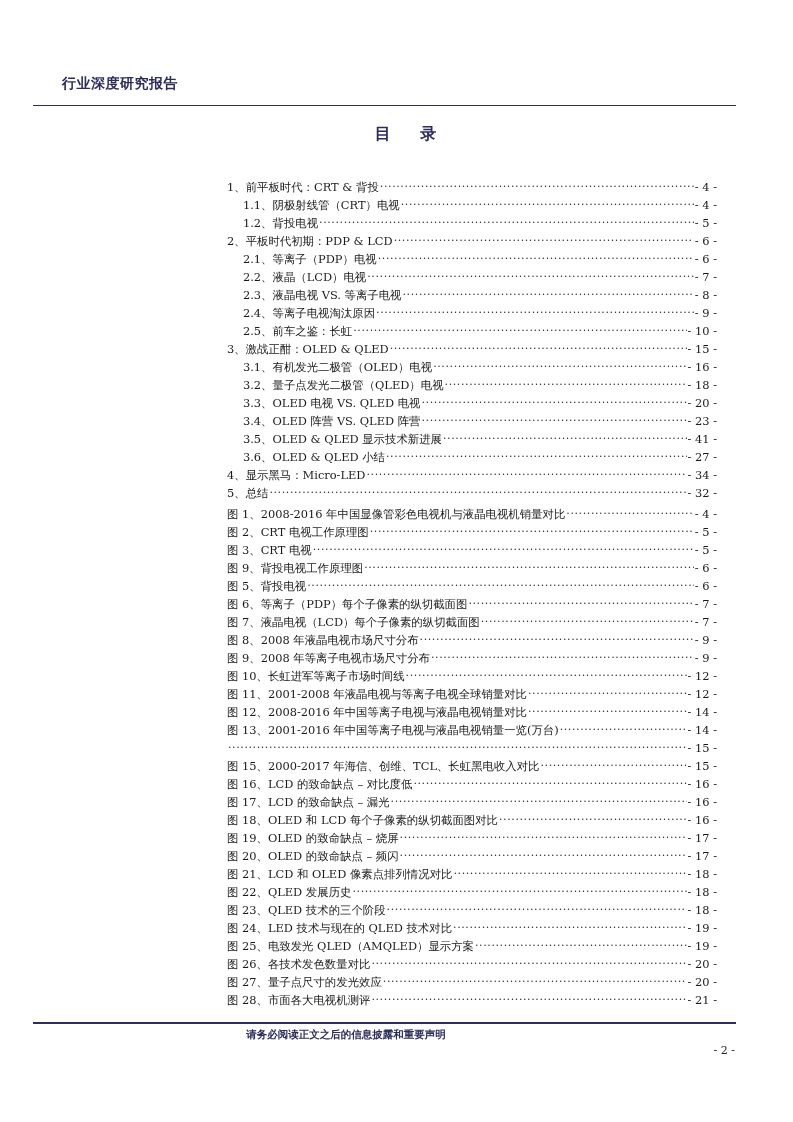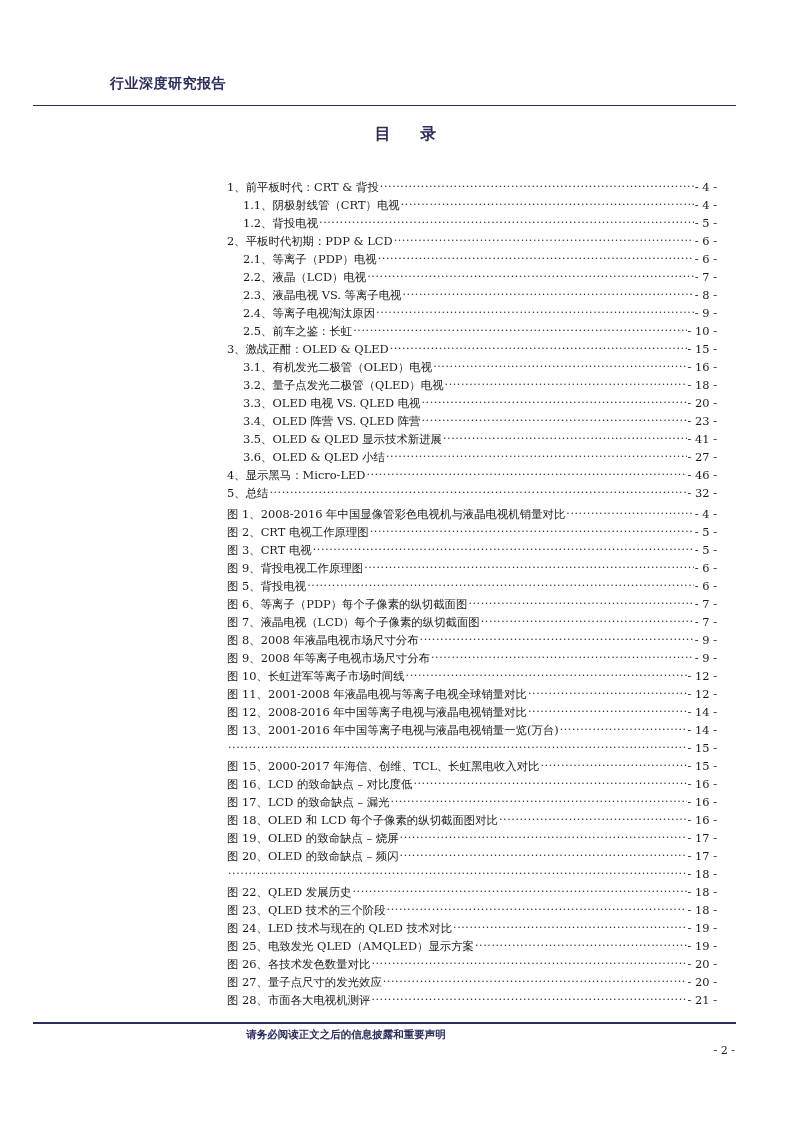--- a/index.html
+++ b/index.html
@@ -6,21 +6,20 @@
     body {
       width: 793px; height: 1122px; position: relative; overflow: hidden;
       font-family: "DejaVu Serif", "Liberation Serif", serif;
       color: #1a1a1a;
     }
     .header-title {
       position: absolute; left: 62px; top: 75px;
       font-family: "DejaVu Sans", sans-serif;
       font-size: 14px; font-weight: bold; color: #2b2d5c;
       letter-spacing: 0.5px;
-      margin-left: 48px;
     }
     .header-rule {
       position: absolute; left: 33px; top: 105px; width: 703px; height: 1px;
       background: #2b2d5c;
     }
     .toc-title {
       position: absolute; left: 0; width: 793px; top: 124px; text-align: center;
       font-family: "DejaVu Sans", sans-serif;
       font-size: 16px; font-weight: bold; color: #2b2d5c;
       letter-spacing: 12px; text-indent: 12px; padding-left: 9px;
@@ -144,21 +143,21 @@
       <span class="page">- 41 -</span>
     </div>
     <div class="toc-row level-2">
       <span class="label">3.6、OLED &amp; QLED 小结</span>
       <span class="leader"></span>
       <span class="page">- 27 -</span>
     </div>
     <div class="toc-row">
       <span class="label">4、显示黑马：Micro-LED</span>
       <span class="leader"></span>
-      <span class="page">- 46 -</span>
+      <span class="page">- 34 -</span>
     </div>
     <div class="toc-row">
       <span class="label">5、总结</span>
       <span class="leader"></span>
       <span class="page">- 32 -</span>
     </div>
   </div>
 <div class="toc figures" id="figures-list">
     <div class="toc-row">
       <span class="label">图 1、2008-2016 年中国显像管彩色电视机与液晶电视机销量对比</span>
@@ -253,20 +252,21 @@
       <span class="label">图 19、OLED 的致命缺点 – 烧屏</span>
       <span class="leader"></span>
       <span class="page">- 17 -</span>
     </div>
     <div class="toc-row">
       <span class="label">图 20、OLED 的致命缺点 – 频闪</span>
       <span class="leader"></span>
       <span class="page">- 17 -</span>
     </div>
     <div class="toc-row">
+      <span class="label">图 21、LCD 和 OLED 像素点排列情况对比</span>
       <span class="leader"></span>
       <span class="page">- 18 -</span>
     </div>
     <div class="toc-row">
       <span class="label">图 22、QLED 发展历史</span>
       <span class="leader"></span>
       <span class="page">- 18 -</span>
     </div>
     <div class="toc-row">
       <span class="label">图 23、QLED 技术的三个阶段</span>

